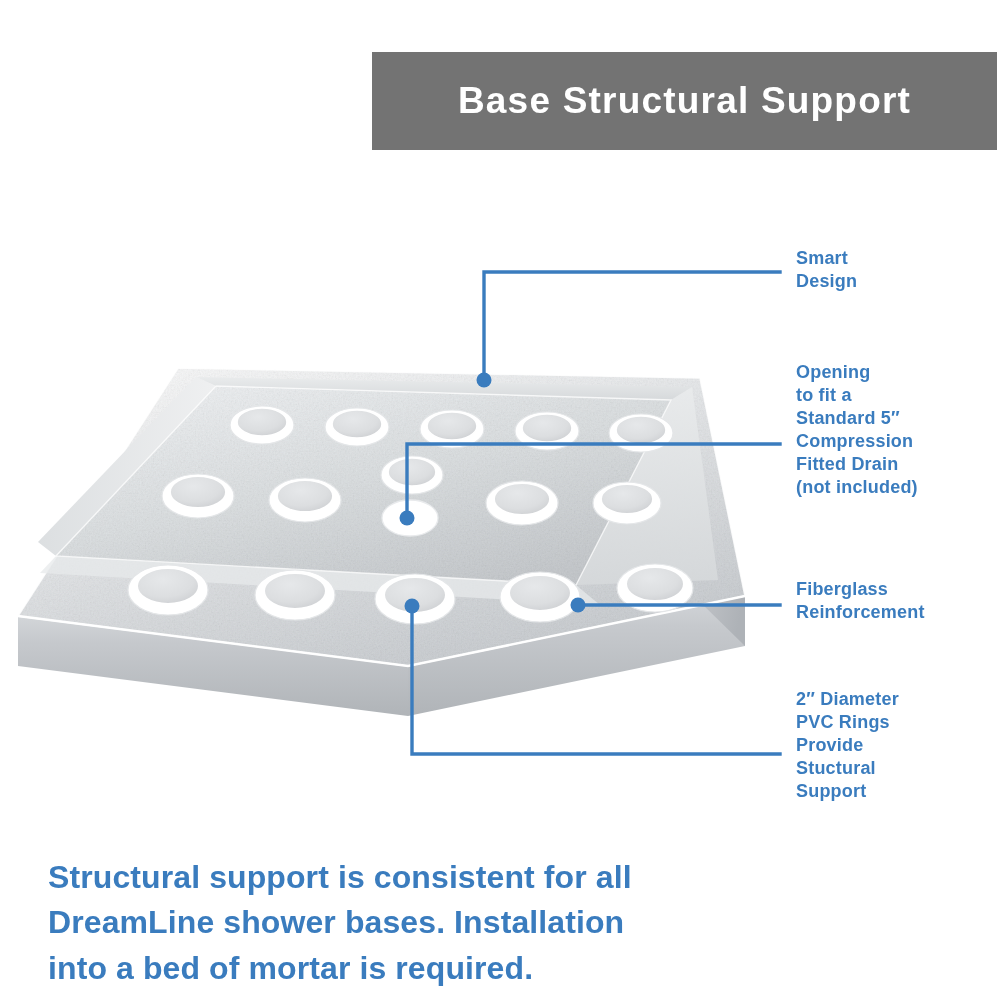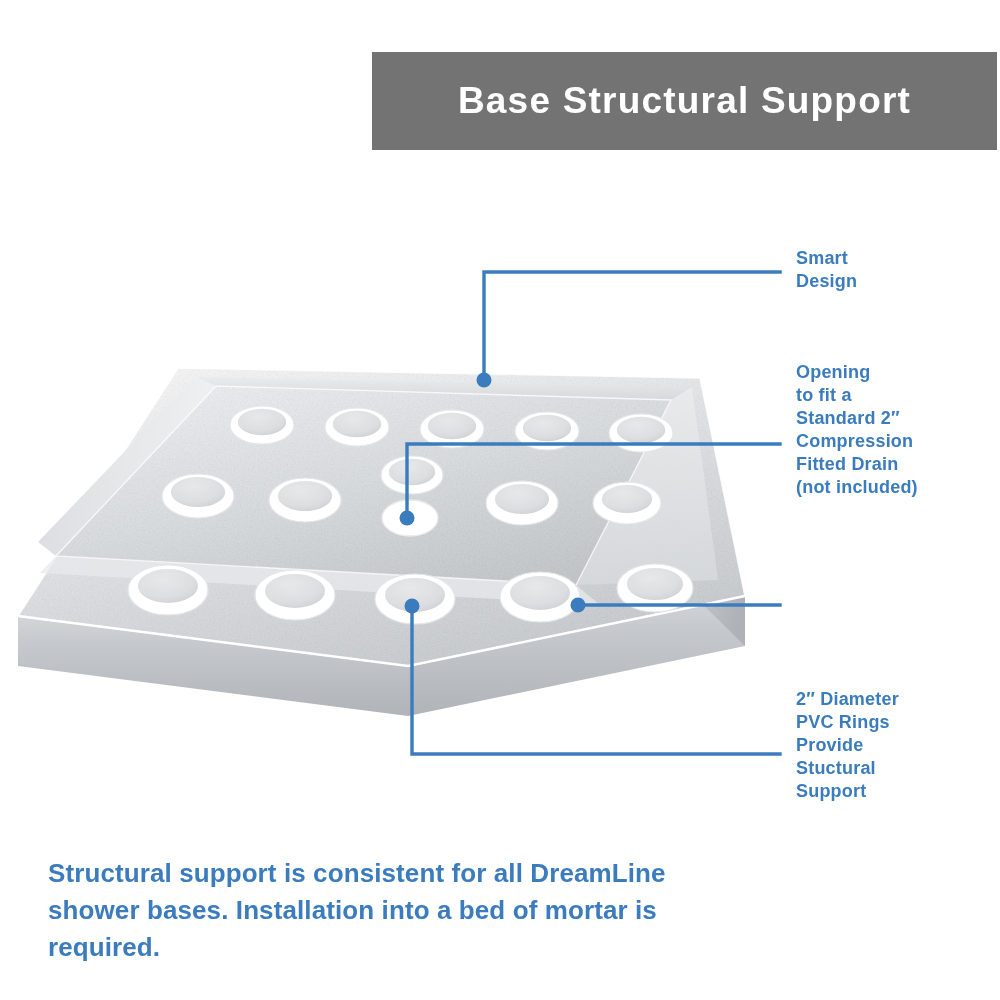--- a/index.html
+++ b/index.html
@@ -76,21 +76,21 @@
     pointer-events: none;
   }
 
   
   #footnote {
     position: absolute;
     left: 48px;
     top: 855px;
     width: 640px;
     color: #3a7cbe;
-    font-size: 26px;
+    font-size: 32px;
     font-weight: bold;
     line-height: 1.42;
     letter-spacing: 0.1px;
     font-family: "Liberation Sans", sans-serif;
     white-space: pre-line;
   }
 </style>
 </head>
 <body>
 
@@ -297,25 +297,27 @@
       <circle cx="578" cy="605" r="7.5"></circle>
       <circle cx="412" cy="606" r="7.5"></circle>
     </g>
   </svg>
 
   <div class="callout-label" id="callout-smart-design">Smart
 Design</div>
 
   <div class="callout-label" id="callout-drain">Opening
 to fit a
-Standard 2″
+Standard 5″
 Compression
 Fitted Drain
 (not included)</div>
 
+  <div class="callout-label" id="callout-fiberglass">Fiberglass
+Reinforcement</div>
 
   <div class="callout-label" id="callout-pvc-rings">2″ Diameter
 PVC Rings
 Provide
 Stuctural
 Support</div>
 
   <div id="footnote">Structural support is consistent for all DreamLine shower bases. Installation into a bed of mortar is required.</div>
 
 </div>

